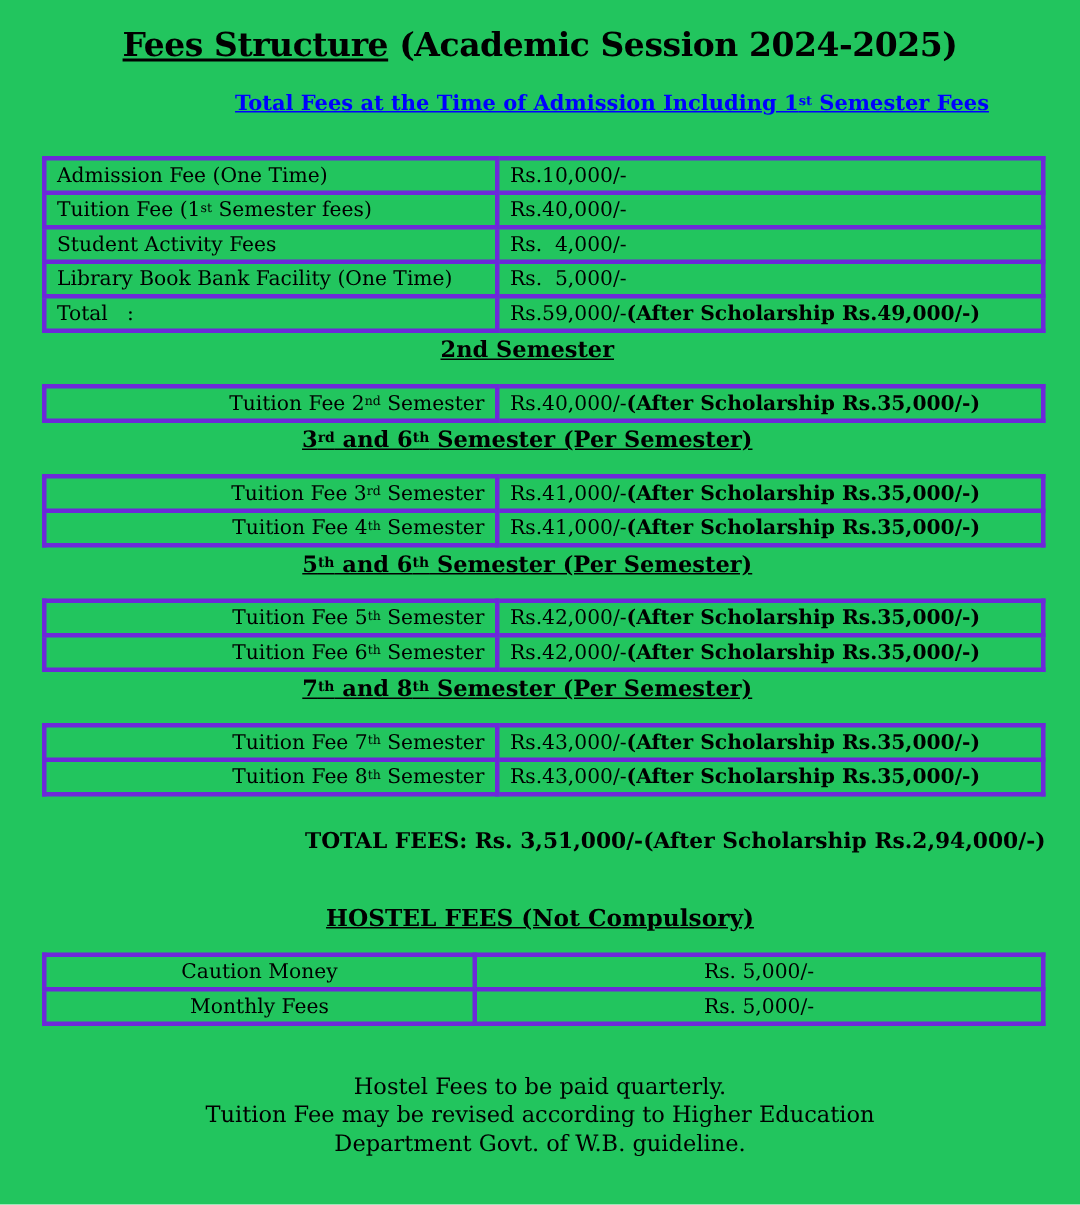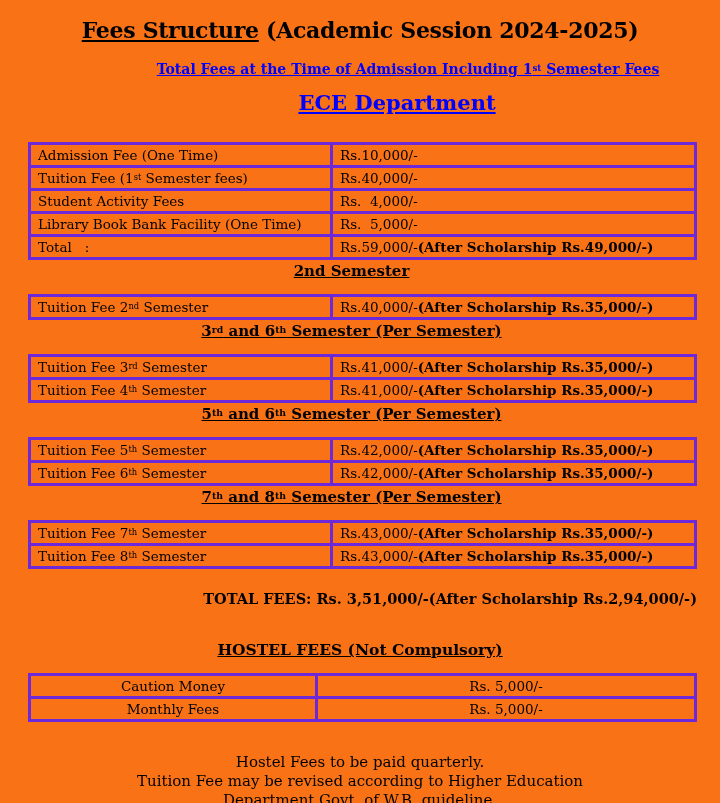--- a/index.html
+++ b/index.html
@@ -1,17 +1,17 @@
 <!DOCTYPE html>
 <html><head>
 <meta charset="utf-8">
 <style>
   html,body{margin:0;padding:0;background:#ffffff;}
   .page{
-    width:720px;height:803px;background:#f97316;position:relative;
+    width:720px;height:803px;background:#22c55e;position:relative;
     box-sizing:border-box;padding-top:15px;overflow:hidden;
     font-family:"DejaVu Serif","Liberation Serif",serif;color:#000000;
   }
   .title{
     text-align:center;font-size:22px;font-weight:bold;line-height:30px;
     letter-spacing:-0.3px;white-space:pre;
   }
   .tu{text-decoration:underline;}
   .subtitle{
     margin-top:15px;padding-left:96px;text-align:center;
@@ -28,21 +28,21 @@
     font-size:13.5px;color:#000;
   }
   table.fees.first{margin-top:26px;}
   table.fees td{
     border:3px solid #6d28d9;height:20px;padding:0 7px;
     white-space:pre;overflow:hidden;vertical-align:middle;
   }
   col.c1{width:302px;}
   table.hostel-t col.c1{width:287px;}
   .admission td.lc{text-align:left;}
-  .sem td.lc{text-align:left;}
+  .sem td.lc{text-align:right;}
   table.fees td.vc{text-align:left;}
   table.hostel-t td{text-align:center;}
   .bv{font-weight:bold;}
   .sp{font-size:0.62em;vertical-align:0.35em;line-height:0;letter-spacing:0;}
   .sec-head{
     margin:2px 17px 13px 0;text-align:center;font-weight:bold;
     font-size:15px;line-height:19px;
   }
   .hu{text-decoration:underline;}
   .total-line{
@@ -57,21 +57,20 @@
 </style>
 </head>
 <body>
 
 <div class="page">
 
   <div class="title"><span class="tu">Fees Structure</span><span> (Academic Session 2024-2025)</span></div>
 
   <div class="subtitle"><span>Total Fees at the Time of Admission Including 1</span><sup class="sp">st</sup><span> Semester Fees</span></div>
 
-  <div class="dept">ECE Department</div>
 
   <table class="fees admission first">
     <colgroup>
         <col class="c1">
         <col>
       </colgroup>
     <tbody>
       <tr>
         <td class="lc"><span>Admission Fee (One Time)</span><sup class="sp"></sup><span></span></td>
         <td class="vc"><span>Rs.10,000/-</span><span class="bv"></span></td>

